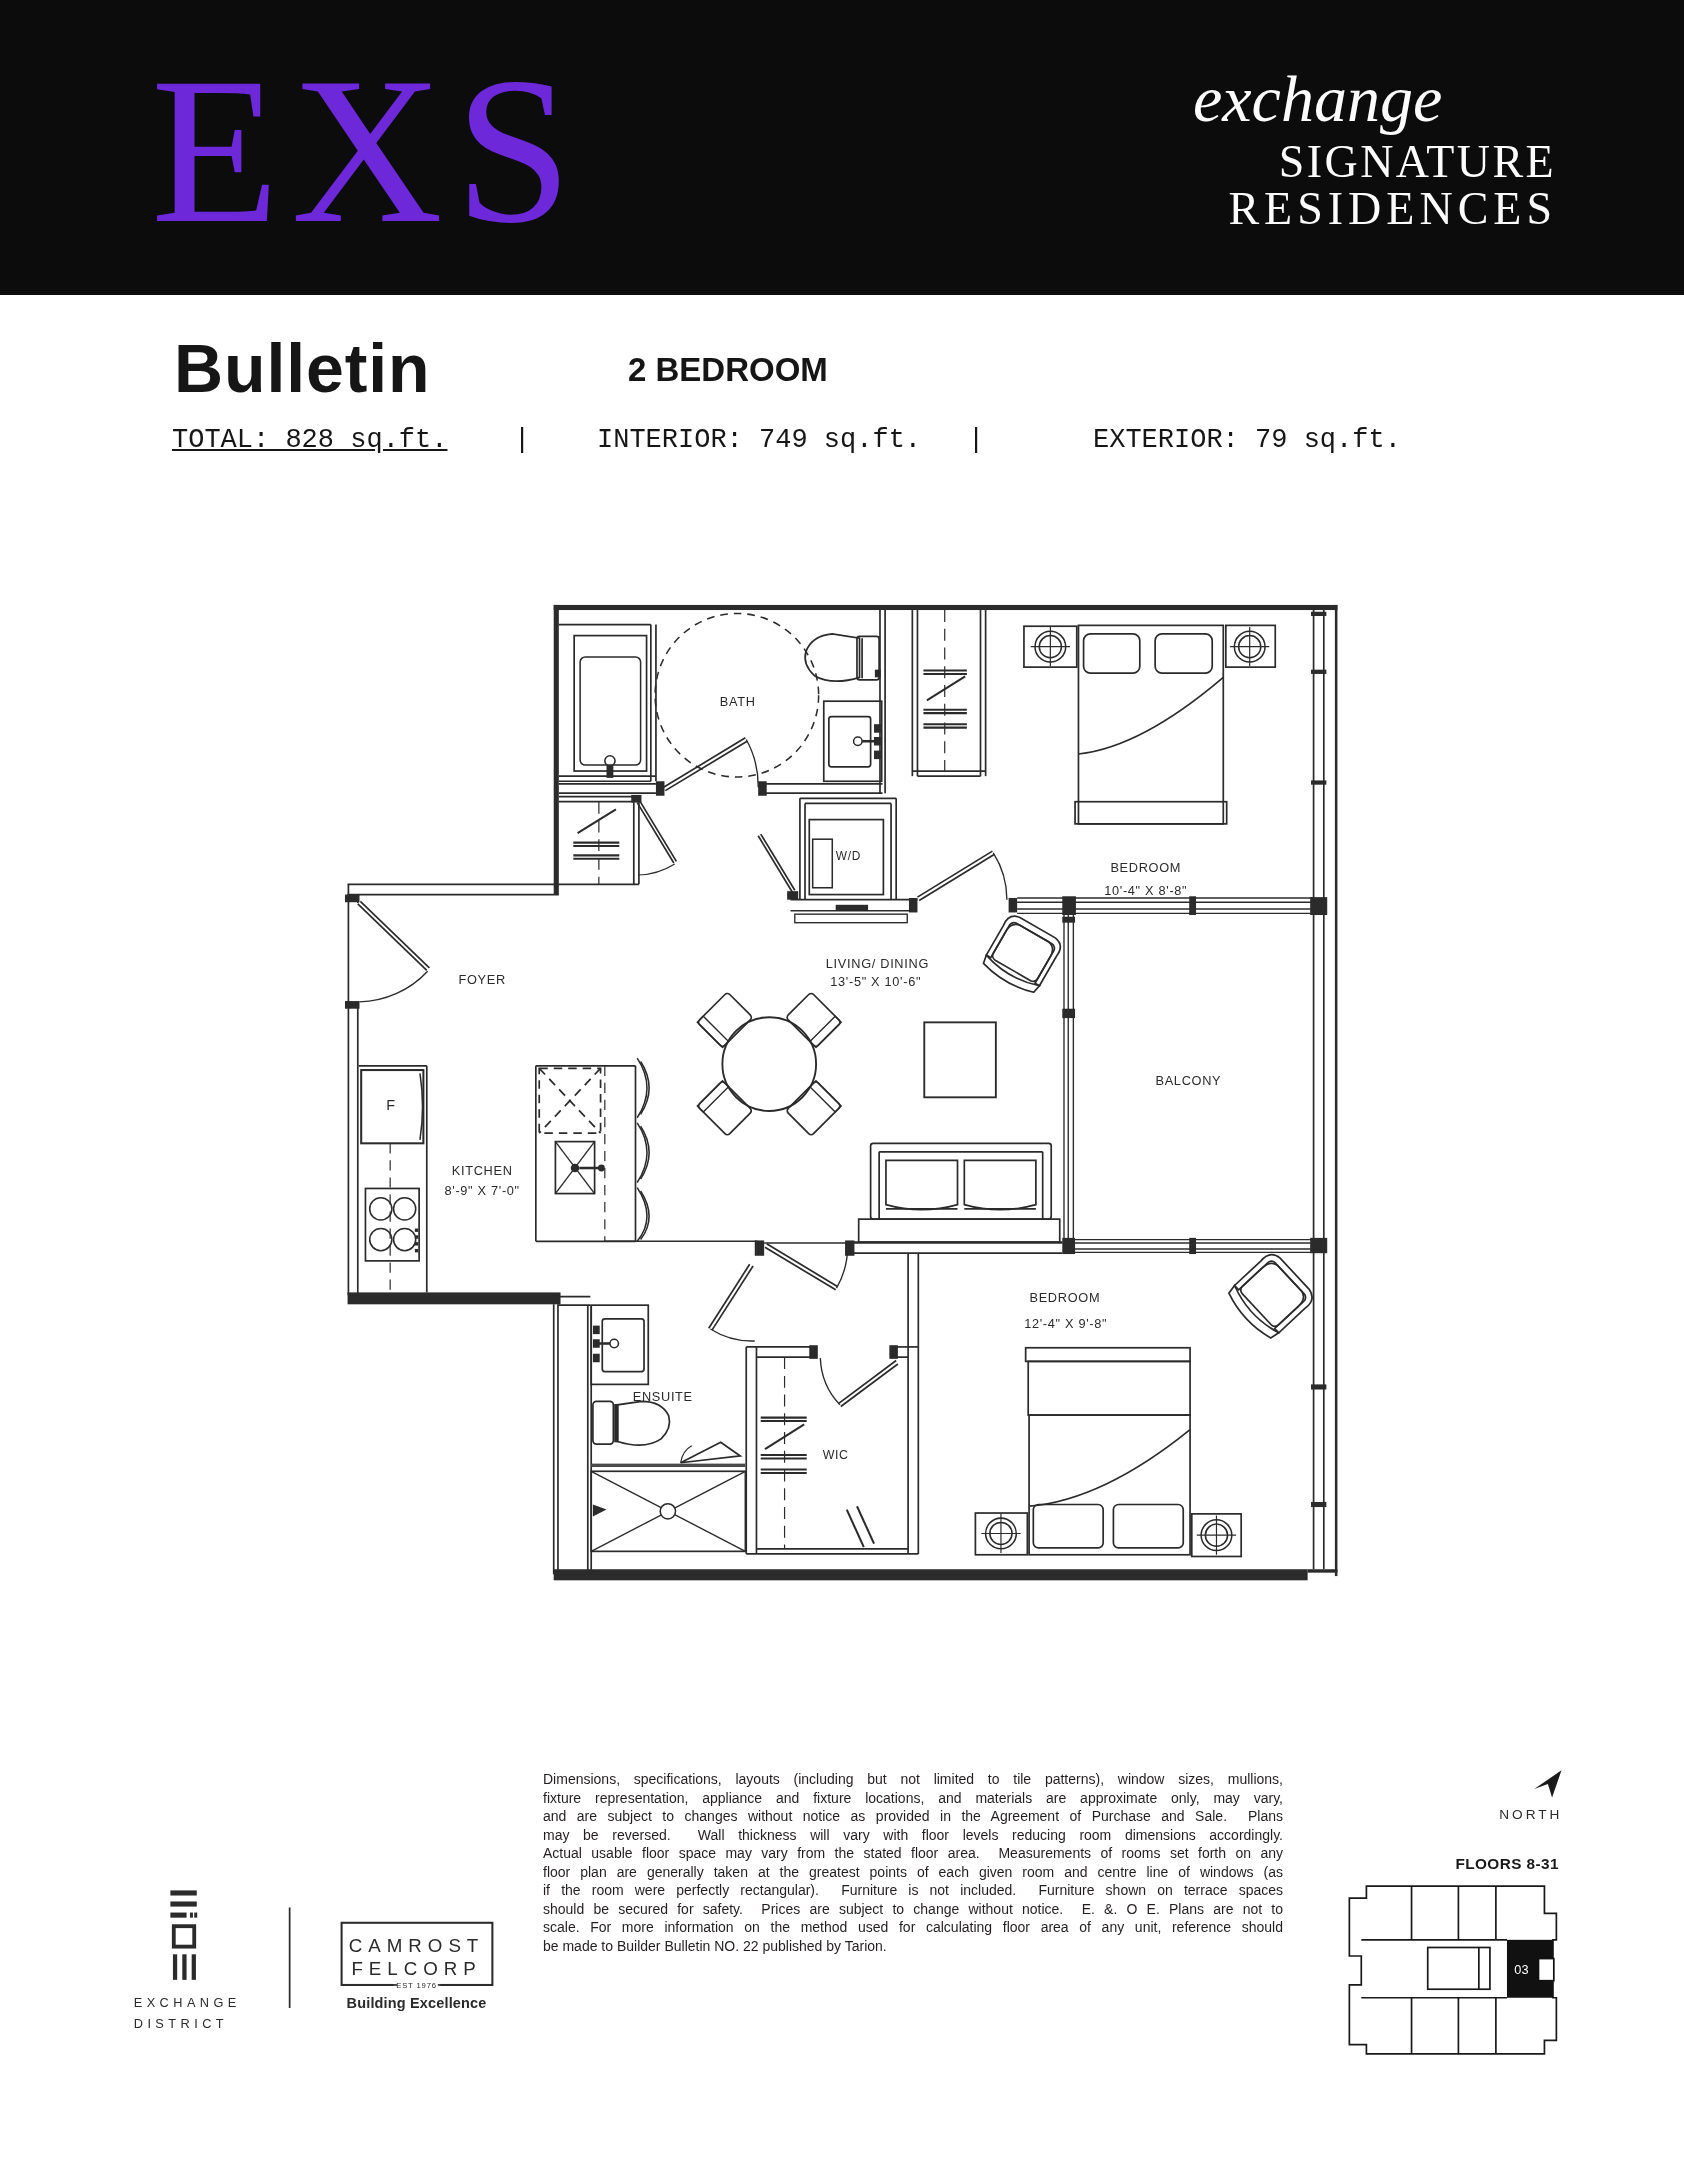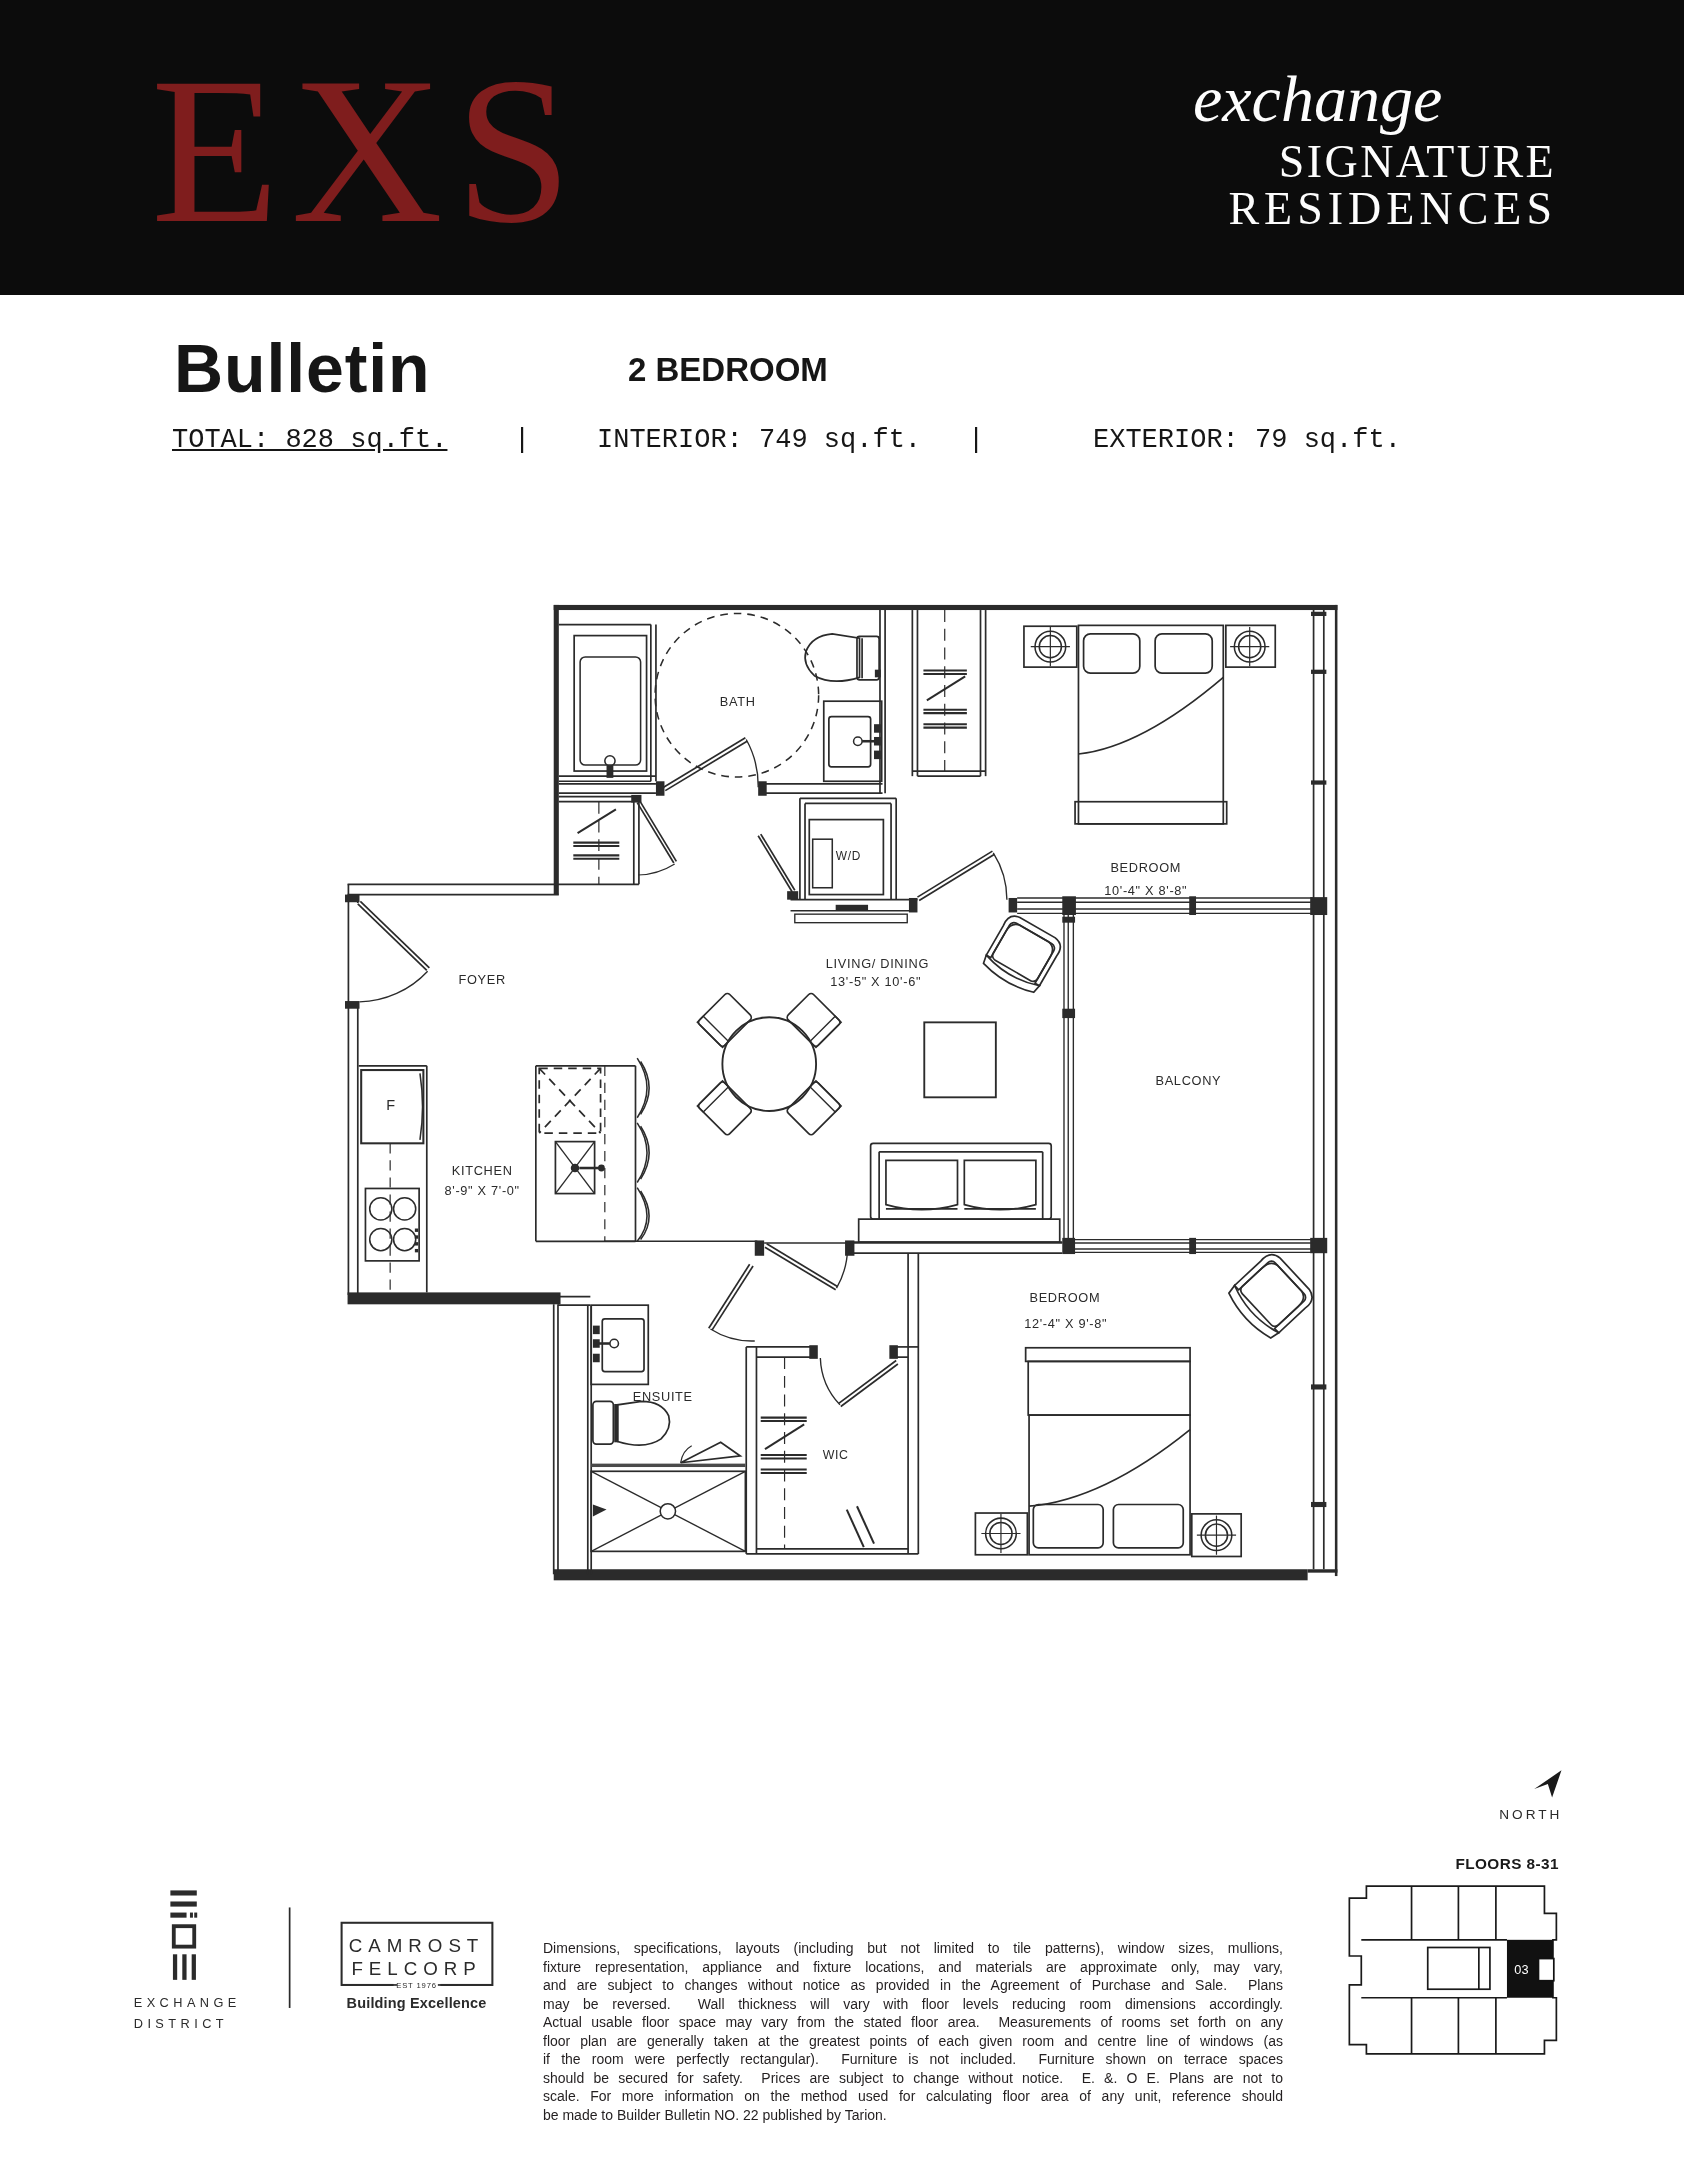--- a/index.html
+++ b/index.html
@@ -4,21 +4,21 @@
 <style>
   html,body{margin:0;padding:0;}
   body{width:1685px;height:2181px;position:relative;background:#ffffff;font-family:"Liberation Sans",sans-serif;overflow:hidden;}
   .abs{position:absolute;}
 </style>
 </head>
 <body>
 
 <div class="abs" style="left:0;top:0;width:1685px;height:295px;background:#0c0c0c;"></div>
 
-<div class="abs" style="left:151px;top:45px;color:#7f1d1d;font-family:'Liberation Serif',serif;font-size:210px;line-height:1;letter-spacing:12px;">EXS</div>
+<div class="abs" style="left:151px;top:45px;color:#6d28d9;font-family:'Liberation Serif',serif;font-size:210px;line-height:1;letter-spacing:12px;">EXS</div>
 
 <div class="abs" style="left:1193px;top:66px;color:#fdfdfd;font-family:'Liberation Serif',serif;font-style:italic;font-size:66px;line-height:1;">exchange</div>
 
 <div class="abs" style="right:129px;top:139px;color:#fdfdfd;font-family:'Liberation Serif',serif;font-size:46px;line-height:1;letter-spacing:2.4px;margin-left:18px;">SIGNATURE</div>
 
 <div class="abs" style="right:128px;top:186px;color:#fdfdfd;font-family:'Liberation Serif',serif;font-size:46px;line-height:1;letter-spacing:5px;">RESIDENCES</div>
 
 <div class="abs" style="left:174px;top:334px;color:#161616;font-size:68px;font-weight:bold;letter-spacing:0.9px;line-height:1;">Bulletin</div>
 
 <div class="abs" style="left:628px;top:353px;color:#161616;font-size:33px;font-weight:bold;letter-spacing:0px;line-height:1;">2 BEDROOM</div>
@@ -660,21 +660,21 @@
       <line x1="443" y1="2330" x2="466" y2="2330"></line>
       <line x1="514" y1="2330" x2="537" y2="2330"></line>
     </g>
 
 <g fill="#2b2b2b" font-family="Liberation Sans, sans-serif" font-size="15" letter-spacing="5.2">
   <text x="157" y="2356">EXCHANGE</text>
   <text x="157" y="2381">DISTRICT</text>
 </g>
 </svg>
 
-<div class="abs" style="left:543px;top:1939px;width:740px;font-size:14px;line-height:18.5px;color:#231f20;">
+<div class="abs" style="left:543px;top:1770px;width:740px;font-size:14px;line-height:18.5px;color:#231f20;">
 <div style="text-align:justify;text-align-last:justify;">Dimensions, specifications, layouts (including but not limited to tile patterns), window sizes, mullions,</div>
 <div style="text-align:justify;text-align-last:justify;">fixture representation, appliance and fixture locations, and materials are approximate only, may vary,</div>
 <div style="text-align:justify;text-align-last:justify;">and are subject to changes without notice as provided in the Agreement of Purchase and Sale.&nbsp; Plans</div>
 <div style="text-align:justify;text-align-last:justify;">may be reversed.&nbsp; Wall thickness will vary with floor levels reducing room dimensions accordingly.</div>
 <div style="text-align:justify;text-align-last:justify;">Actual usable floor space may vary from the stated floor area.&nbsp; Measurements of rooms set forth on any</div>
 <div style="text-align:justify;text-align-last:justify;">floor plan are generally taken at the greatest points of each given room and centre line of windows (as</div>
 <div style="text-align:justify;text-align-last:justify;">if the room were perfectly rectangular).&nbsp; Furniture is not included.&nbsp; Furniture shown on terrace spaces</div>
 <div style="text-align:justify;text-align-last:justify;">should be secured for safety.&nbsp; Prices are subject to change without notice.&nbsp; E. &amp;. O E. Plans are not to</div>
 <div style="text-align:justify;text-align-last:justify;">scale. For more information on the method used for calculating floor area of any unit, reference should</div>
 <div style="">be made to Builder Bulletin NO. 22 published by Tarion.</div>

